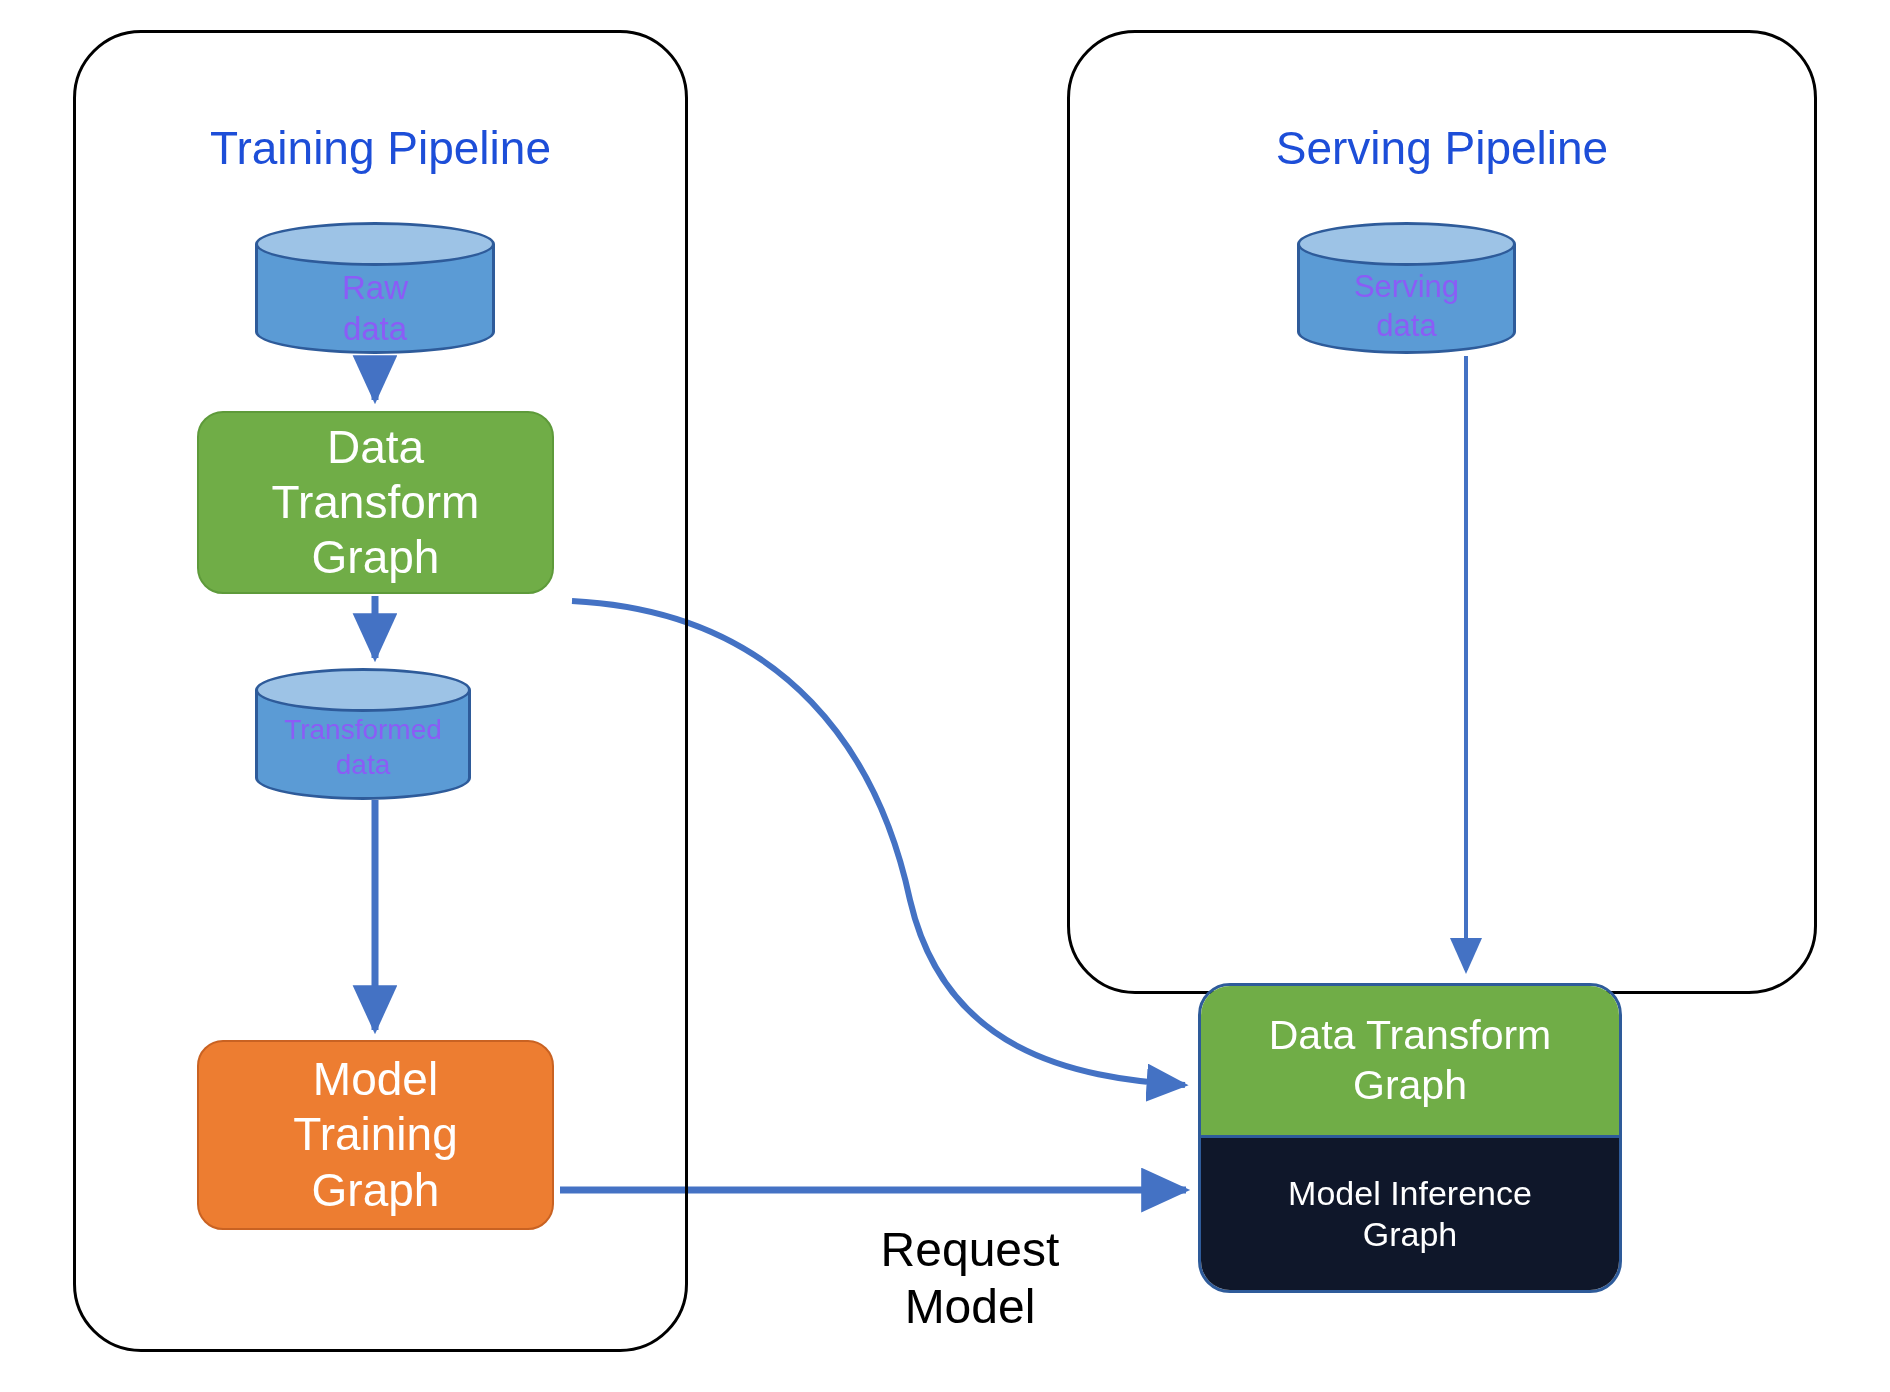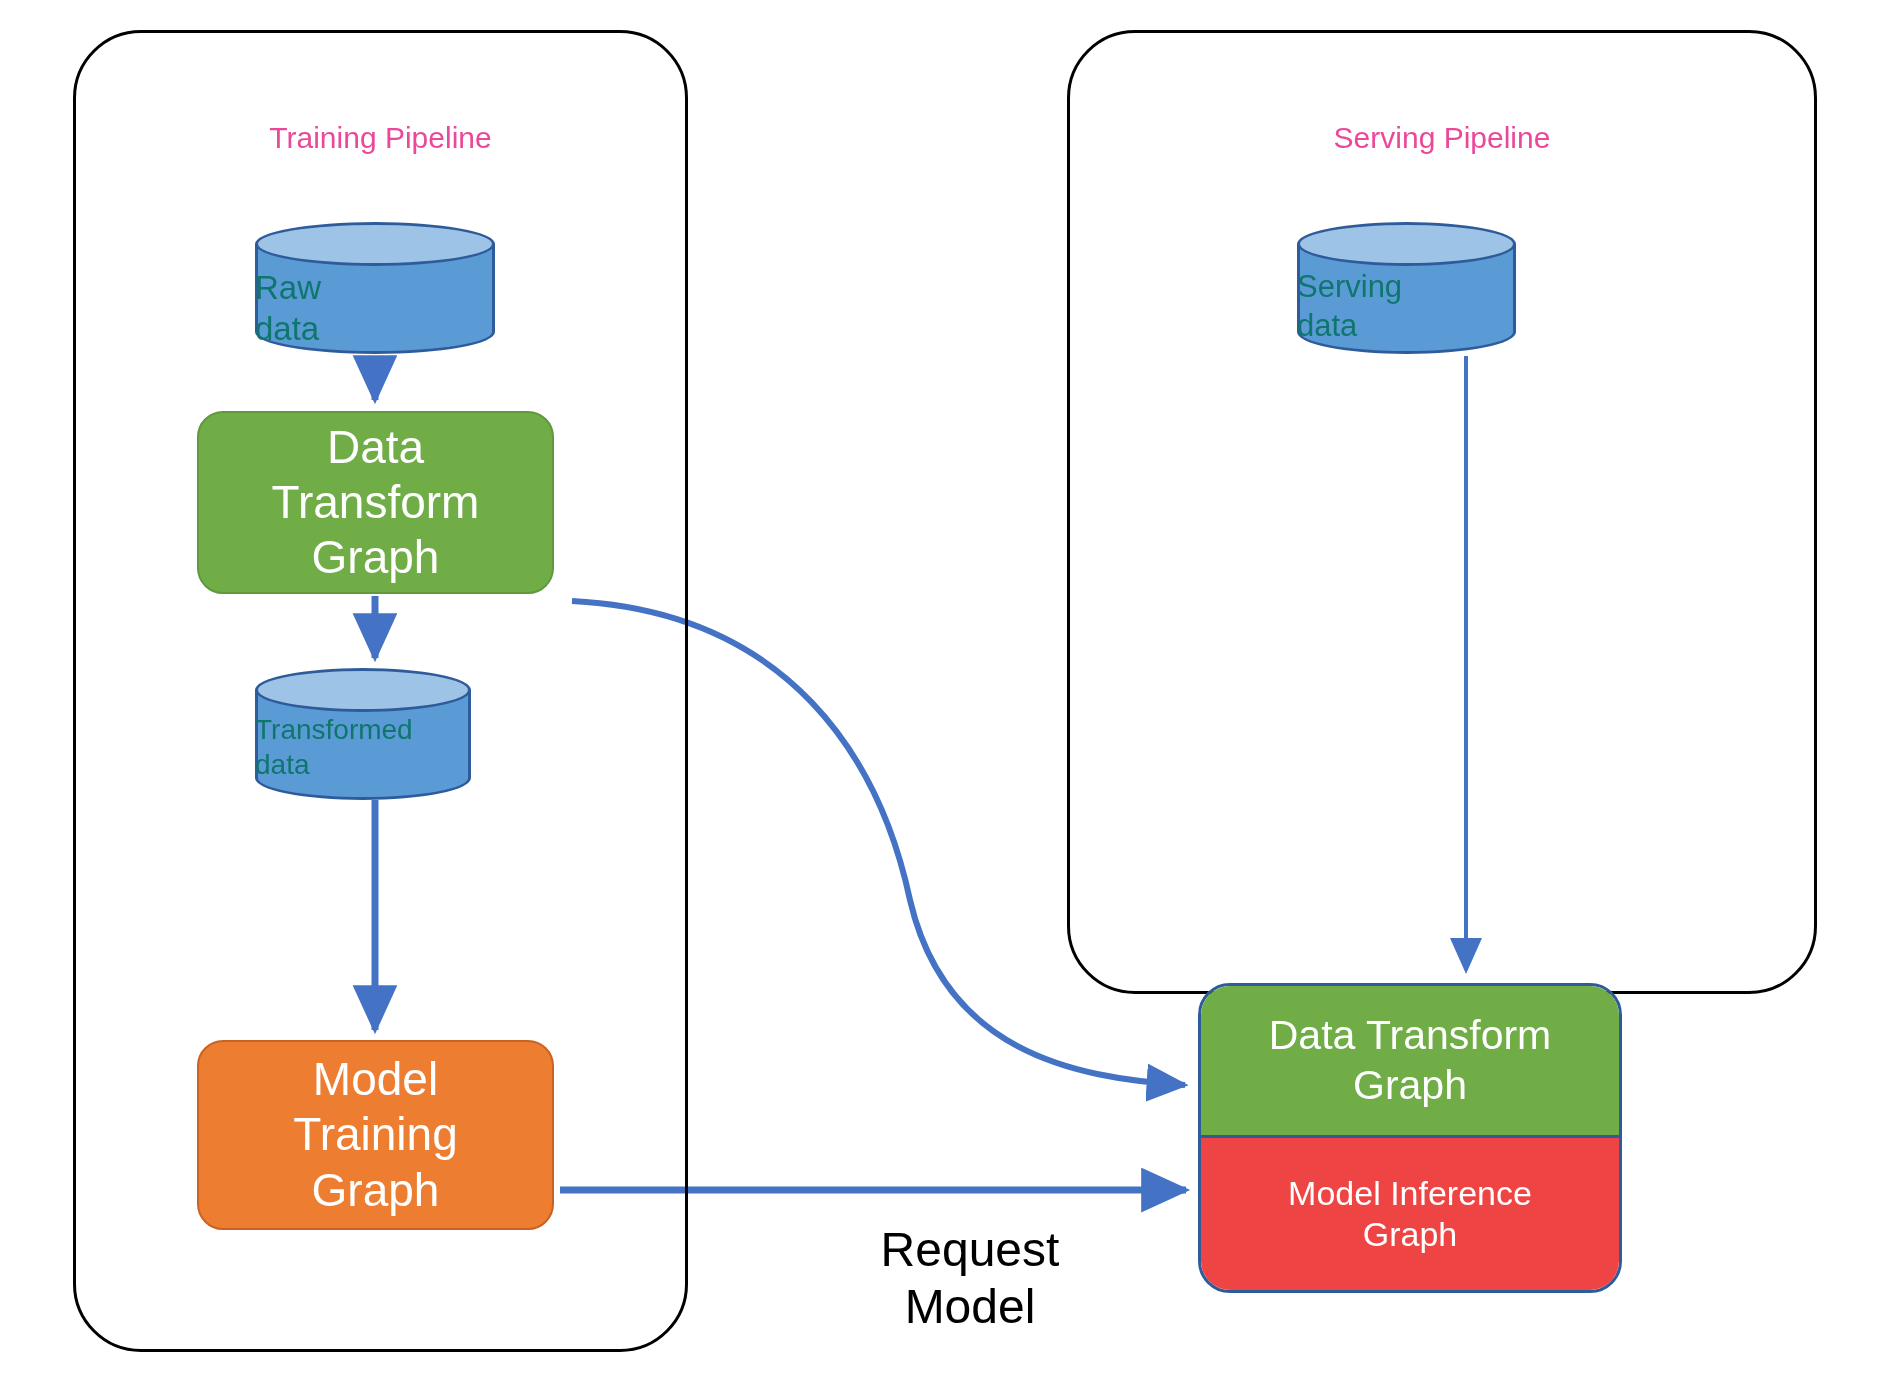--- a/index.html
+++ b/index.html
@@ -22,22 +22,22 @@
     border-radius:68px;
     background:transparent;
   }
   #training-pipeline-container{ left:73px;  top:30px;  width:615px;  height:1322px; }
   #serving-pipeline-container { left:1067px;top:30px;  width:750px;  height:964px; }
 
   .pipeline-title{
     position:absolute;
     width:100%;
     text-align:center;
-    font-size:30px;
-    color:#ec4899;
+    font-size:46px;
+    color:#1d4ed8;
     font-weight:400;
     letter-spacing:0px;
     white-space:nowrap;
   }
   #training-pipeline-title{ top:88px; }
   #serving-pipeline-title { top:88px; }
 
   
   .cylinder{
     position:absolute;
@@ -63,22 +63,22 @@
     left:0; right:0; top:0;
     height:44px;
     border:3px solid #2E5B9A;
     border-radius:50%;
     background:#9DC3E6;
   }
   .cyl-label{
     position:absolute;
     left:0; right:0;
     top:38%;
-    text-align:left;
-    color:#0f766e;
+    text-align:center;
+    color:#8b5cf6;
     line-height:1.26;
     z-index:4;
     white-space:pre-line;
   }
 
   #cyl-raw-data       { left:255px; top:222px;  width:240px; height:132px; }
   #cyl-raw-data .cyl-label     { font-size:33px; top:34%; }
   #cyl-transformed-data{ left:255px; top:668px;  width:216px; height:132px; }
   #cyl-transformed-data .cyl-label{ font-size:28px; top:33%; }
   #cyl-serving-data   { left:1297px; top:222px; width:219px; height:132px; }
@@ -116,21 +116,21 @@
     overflow:hidden;
   }
   #node-serving-data-transform-graph{
     position:absolute; left:0; top:0; width:100%; height:50%;
     background:#70AD47; border:none;
     font-size:41px;
     border-bottom:3px solid #2E5B9A;
   }
   #node-model-inference-graph{
     position:absolute; left:0; bottom:0; width:100%; height:50%;
-    background:#ef4444; border:none;
+    background:#0f172a; border:none;
     font-size:34px;
   }
 
   
   .edge-label{
     position:absolute;
     color:#000000;
     text-align:center;
     line-height:1.18;
     white-space:pre-line;

